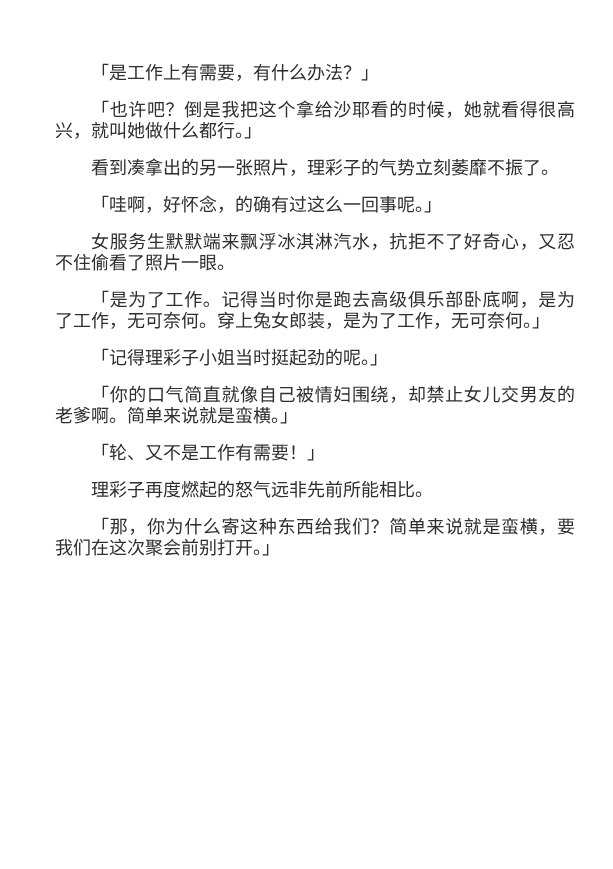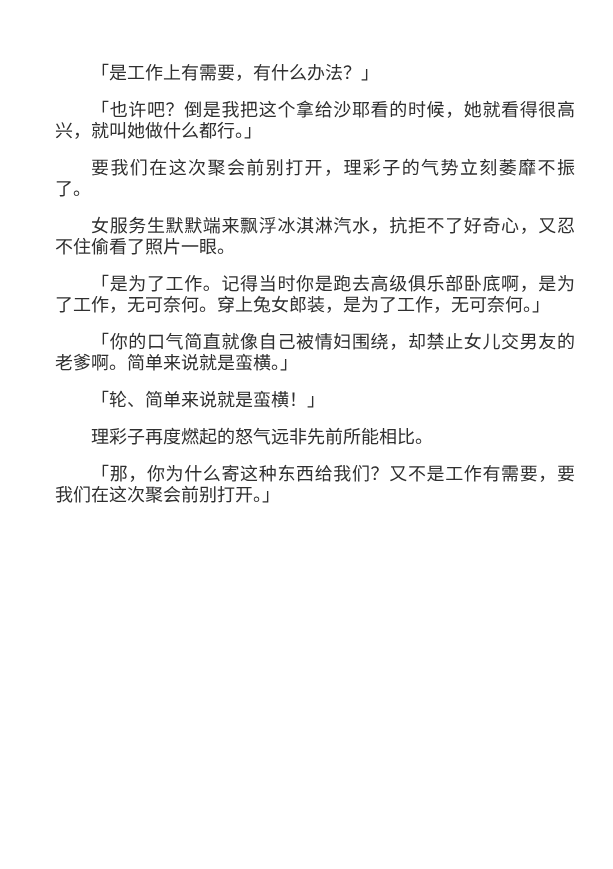--- a/index.html
+++ b/index.html
@@ -30,20 +30,22 @@
     text-align: justify;
     word-break: break-all;
   }
 </style>
 </head>
 <body>
 
 <main class="page">
   <p class="para">「是工作上有需要，有什么办法？」</p>
   <p class="para">「也许吧？倒是我把这个拿给沙耶看的时候，她就看得很高兴，就叫她做什么都行。」</p>
-  <p class="para">要我们在这次聚会前别打开，理彩子的气势立刻萎靡不振了。</p>
+  <p class="para">看到凑拿出的另一张照片，理彩子的气势立刻萎靡不振了。</p>
+  <p class="para">「哇啊，好怀念，的确有过这么一回事呢。」</p>
   <p class="para">女服务生默默端来飘浮冰淇淋汽水，抗拒不了好奇心，又忍不住偷看了照片一眼。</p>
   <p class="para">「是为了工作。记得当时你是跑去高级俱乐部卧底啊，是为了工作，无可奈何。穿上兔女郎装，是为了工作，无可奈何。」</p>
+  <p class="para">「记得理彩子小姐当时挺起劲的呢。」</p>
   <p class="para">「你的口气简直就像自己被情妇围绕，却禁止女儿交男友的老爹啊。简单来说就是蛮横。」</p>
-  <p class="para">「轮、简单来说就是蛮横！」</p>
+  <p class="para">「轮、又不是工作有需要！」</p>
   <p class="para">理彩子再度燃起的怒气远非先前所能相比。</p>
-  <p class="para">「那，你为什么寄这种东西给我们？又不是工作有需要，要我们在这次聚会前别打开。」</p>
+  <p class="para">「那，你为什么寄这种东西给我们？简单来说就是蛮横，要我们在这次聚会前别打开。」</p>
 </main>
 
 </body></html>

